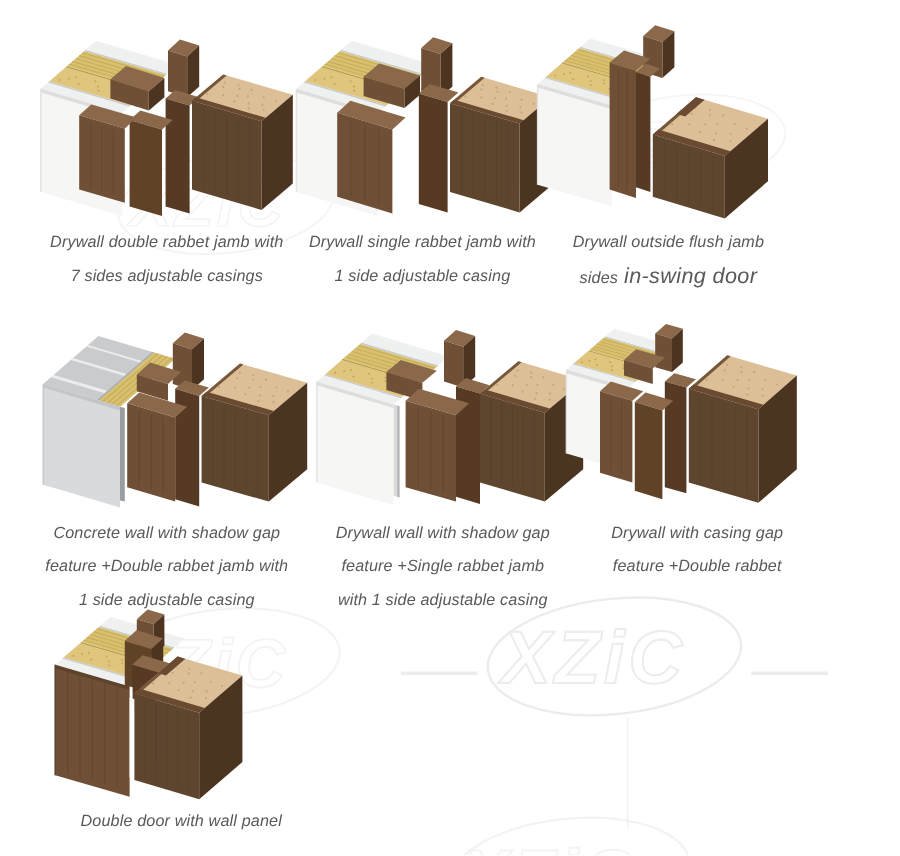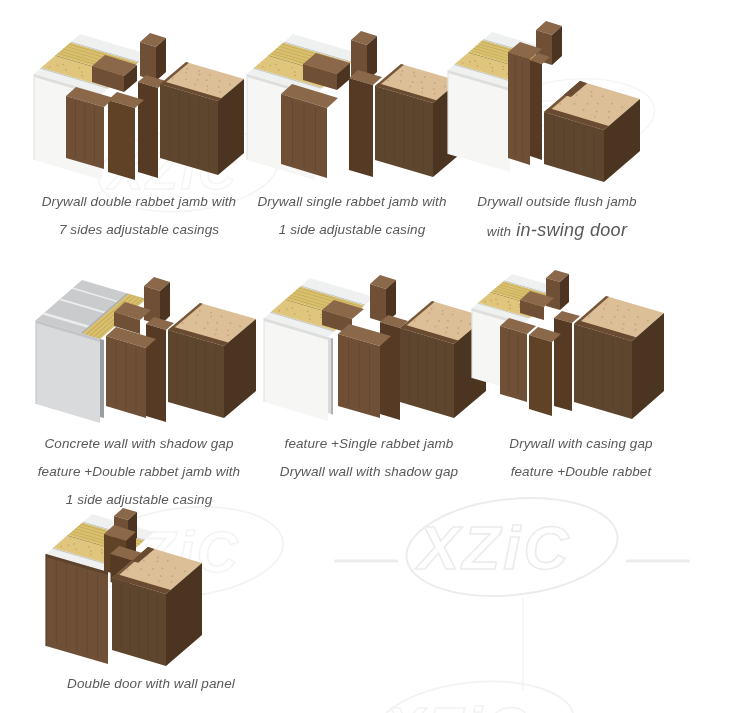--- a/index.html
+++ b/index.html
@@ -265,21 +265,21 @@
         <polygon points="158,110 194,79 194,131 158,162" fill="#4b3420"></polygon>
         <polygon points="98,92 158,110 158,162 98,144" fill="#5e452e"></polygon>
         <line x1="108" y1="98" x2="108" y2="143" stroke="#4f3926" stroke-width="1" opacity="0.35"></line>
         <line x1="118" y1="101" x2="118" y2="146" stroke="#4f3926" stroke-width="1" opacity="0.35"></line>
         <line x1="128" y1="104" x2="128" y2="149" stroke="#4f3926" stroke-width="1" opacity="0.35"></line>
         <line x1="138" y1="107" x2="138" y2="152" stroke="#4f3926" stroke-width="1" opacity="0.35"></line>
         <line x1="148" y1="110" x2="148" y2="155" stroke="#4f3926" stroke-width="1" opacity="0.35"></line>
       </svg>
     <figcaption class="caption">
       <p>Drywall outside flush jamb</p>
-      <p><span class="cap-small">with</span><span class="cap-big">in-swing door</span></p>
+      <p><span class="cap-small">sides</span><span class="cap-big">in-swing door</span></p>
     </figcaption>
   </figure>
 
   <figure class="tile" style="left:4px;top:262px;">
     <svg class="illus" width="230" height="170" viewBox="0 0 230 170">
         <polygon points="8,58 54,18 118,37 72,77" fill="#c9cbcd"></polygon>
         <polygon points="14.440000000000001,52.4 16.740000000000002,50.4 61.54,63.699999999999996 59.239999999999995,65.7" fill="#edeeee" opacity="0.95"></polygon>
         <polygon points="31,38 32.84,36.4 77.64,49.699999999999996 75.8,51.3" fill="#edeeee" opacity="0.95"></polygon>
         <polygon points="43.88,26.799999999999997 45.260000000000005,25.599999999999994 90.06,38.89999999999999 88.68,40.099999999999994" fill="#edeeee" opacity="0.95"></polygon>
         <polygon points="52.8,71.3 54.4,71.77499999999999 100.4,31.77499999999999 98.8,31.299999999999997" fill="#aaadb0"></polygon>
@@ -402,22 +402,23 @@
         <polygon points="142,66 174,39 176.7,39.8 144.7,66.8" fill="#6a4b31" opacity="0.9"></polygon>
         <polygon points="196,82 228,55 228,129 196,156" fill="#4b3420"></polygon>
         <polygon points="142,66 196,82 196,156 142,140" fill="#5e452e"></polygon>
         <line x1="151" y1="71.66666666666667" x2="151" y2="138.66666666666669" stroke="#4f3926" stroke-width="1" opacity="0.35"></line>
         <line x1="160" y1="74.33333333333333" x2="160" y2="141.33333333333331" stroke="#4f3926" stroke-width="1" opacity="0.35"></line>
         <line x1="169" y1="77" x2="169" y2="144" stroke="#4f3926" stroke-width="1" opacity="0.35"></line>
         <line x1="178" y1="79.66666666666667" x2="178" y2="146.66666666666669" stroke="#4f3926" stroke-width="1" opacity="0.35"></line>
         <line x1="187" y1="82.33333333333333" x2="187" y2="149.33333333333331" stroke="#4f3926" stroke-width="1" opacity="0.35"></line>
       </svg>
     <figcaption class="caption">
+      <p>Drywall wall with shadow gap</p>
       <p>feature +Single rabbet jamb</p>
-      <p>Drywall wall with shadow gap</p>
+      <p>with 1 side adjustable casing</p>
     </figcaption>
   </figure>
 
   <figure class="tile tile-c3" style="left:446px;top:262px;">
     <svg class="illus" width="230" height="170" viewBox="0 0 230 170">
         <polygon points="2,46 7.2,41.58 59.2,56.58 54,61" fill="#eff1f0"></polygon>
         <polygon points="7.2,41.58 8.2,40.73 60.2,55.73 59.2,56.58" fill="#c7cbca"></polygon>
         <polygon points="8.2,40.730000000000004 20,30.700000000000003 72,45.7 60.2,55.730000000000004" fill="#e0c57d"></polygon>
         <polygon points="20,30.7 21,29.85 73,44.85 72,45.7" fill="#b99f4e"></polygon>
         <polygon points="21,29.85 33.6,19.14 85.6,34.14 73,44.85" fill="#d9c06e"></polygon>

